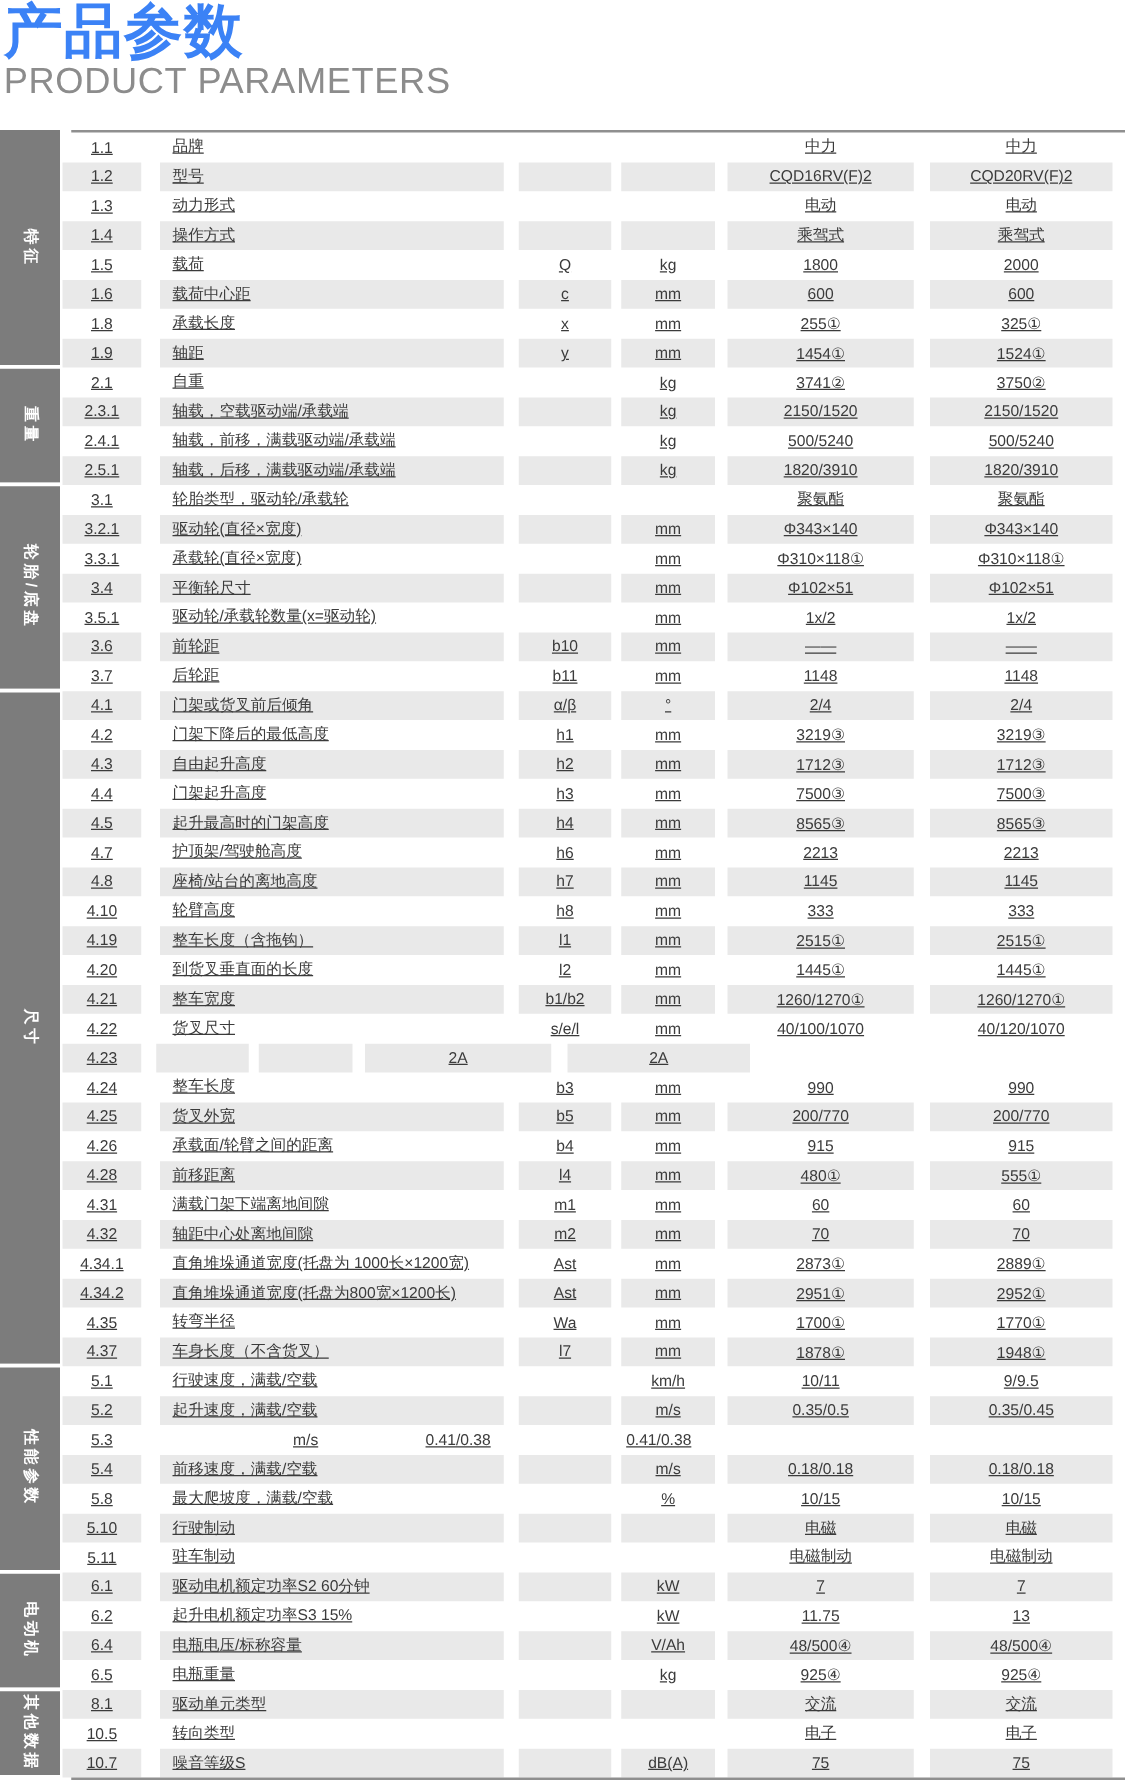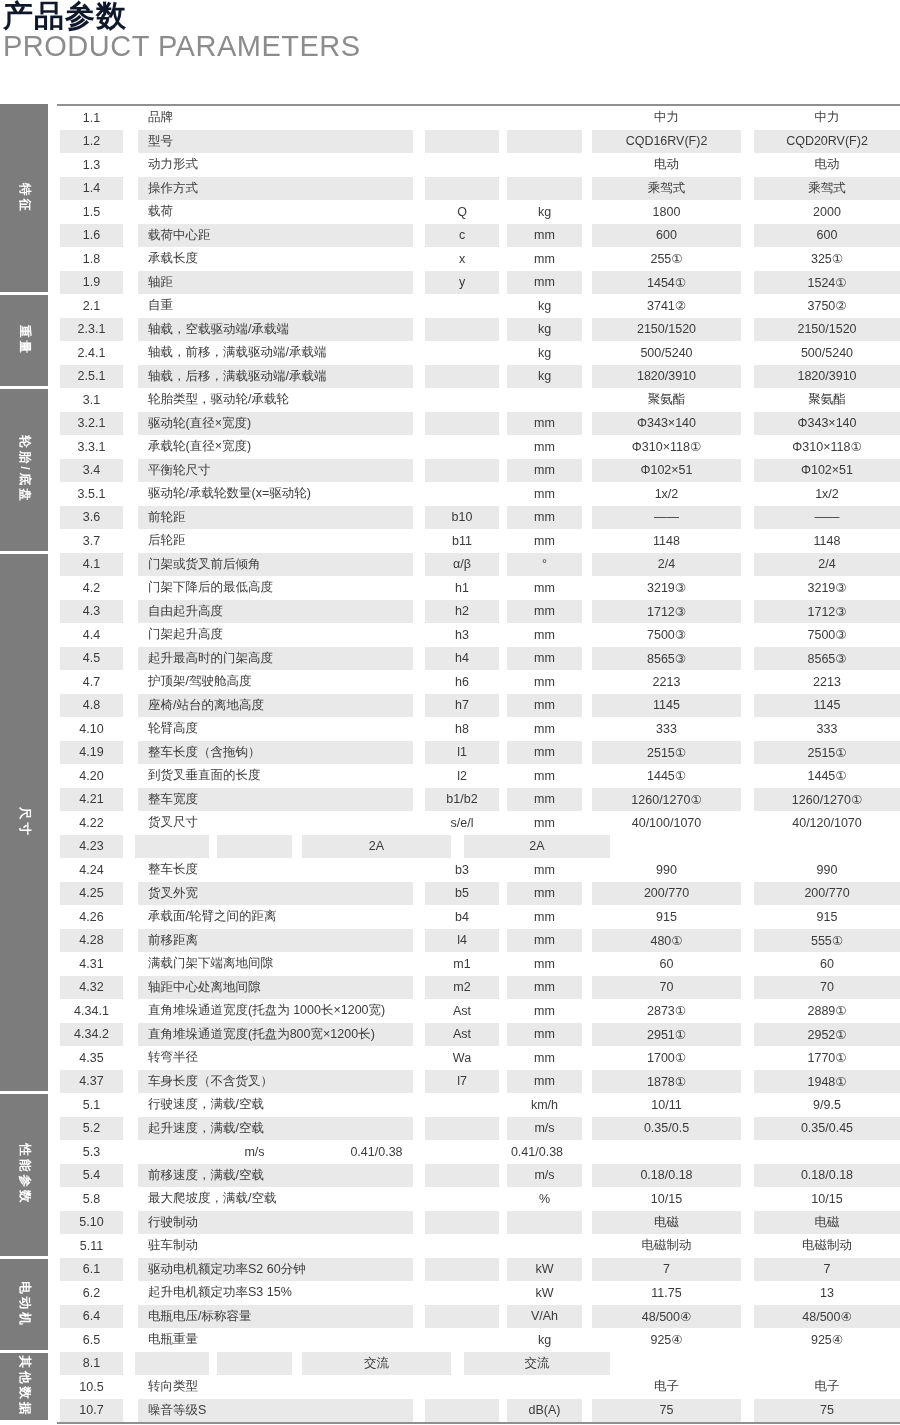--- a/index.html
+++ b/index.html
@@ -2,39 +2,39 @@
 <html><head>
 <meta charset="utf-8">
 <style>
   html,body{margin:0;padding:0;background:#fff;}
   .page{
     position:relative;width:900px;height:1425px;background:#ffffff;
     font-family:"Liberation Sans","DejaVu Sans",sans-serif;color:#3b3b3b;overflow:hidden;
   }
   
   .hdr{position:absolute;left:3px;top:0;}
-  .title{margin:0;font-size:30px;font-weight:bold;color:#0f172a;letter-spacing:1px;line-height:1.08;}
+  .title{margin:0;font-size:47px;font-weight:bold;color:#3b82f6;letter-spacing:1px;line-height:1.08;}
   .subtitle{margin:0;font-size:29px;color:#8c8c8c;line-height:1.0;letter-spacing:0.5px;}
   
   .table{position:absolute;left:0;top:104px;width:900px;height:1321px;}
   .topline{position:absolute;left:57px;top:0;width:843px;height:2px;background:#8f8f8f;}
   .bottomline{position:absolute;left:57px;top:1318px;width:843px;height:2px;background:#8f8f8f;}
   
   #sidebar{position:absolute;left:0;top:0;width:48px;height:1318px;}
   .side-block{
     position:absolute;left:0;width:48px;background:#7c7c7c;box-sizing:border-box;
     display:flex;align-items:center;justify-content:center;
   }
   .side-block.gap{border-top:3px solid #ffffff;}
   .side-label{
     transform:rotate(90deg);white-space:nowrap;color:#ffffff;
     font-size:12.5px;font-weight:bold;letter-spacing:3px;
   }
   
-  #rows{position:absolute;left:57px;top:2px;width:843px;}
+  #rows{position:absolute;left:47px;top:2px;width:843px;text-decoration:underline;}
   .trow{display:flex;height:23.5px;align-items:stretch;}
   .cell{
     display:flex;align-items:center;justify-content:center;
     font-size:12.5px;white-space:nowrap;box-sizing:border-box;
   }
   .striped .cell{background:#e9e9e9;}
   .c-num {width:63px; margin-left:3px;}
   .c-name{width:275px;margin-left:15px;justify-content:flex-start;padding-left:10px;}
   .c-sym {width:74px; margin-left:12px;}
   .c-unit{width:75px; margin-left:8px;}
@@ -493,20 +493,21 @@
         <div class="trow">
           <div class="cell c-num">6.5</div>
           <div class="cell c-name">电瓶重量</div>
           <div class="cell c-sym"></div>
           <div class="cell c-unit">kg</div>
           <div class="cell c-v1">925④</div>
           <div class="cell c-v2">925④</div>
         </div>
         <div class="trow striped">
           <div class="cell c-num">8.1</div>
+          <div class="cell c-name">驱动单元类型</div>
           <div class="cell c-sym"></div>
           <div class="cell c-unit"></div>
           <div class="cell c-v1">交流</div>
           <div class="cell c-v2">交流</div>
         </div>
         <div class="trow">
           <div class="cell c-num">10.5</div>
           <div class="cell c-name">转向类型</div>
           <div class="cell c-sym"></div>
           <div class="cell c-unit"></div>

